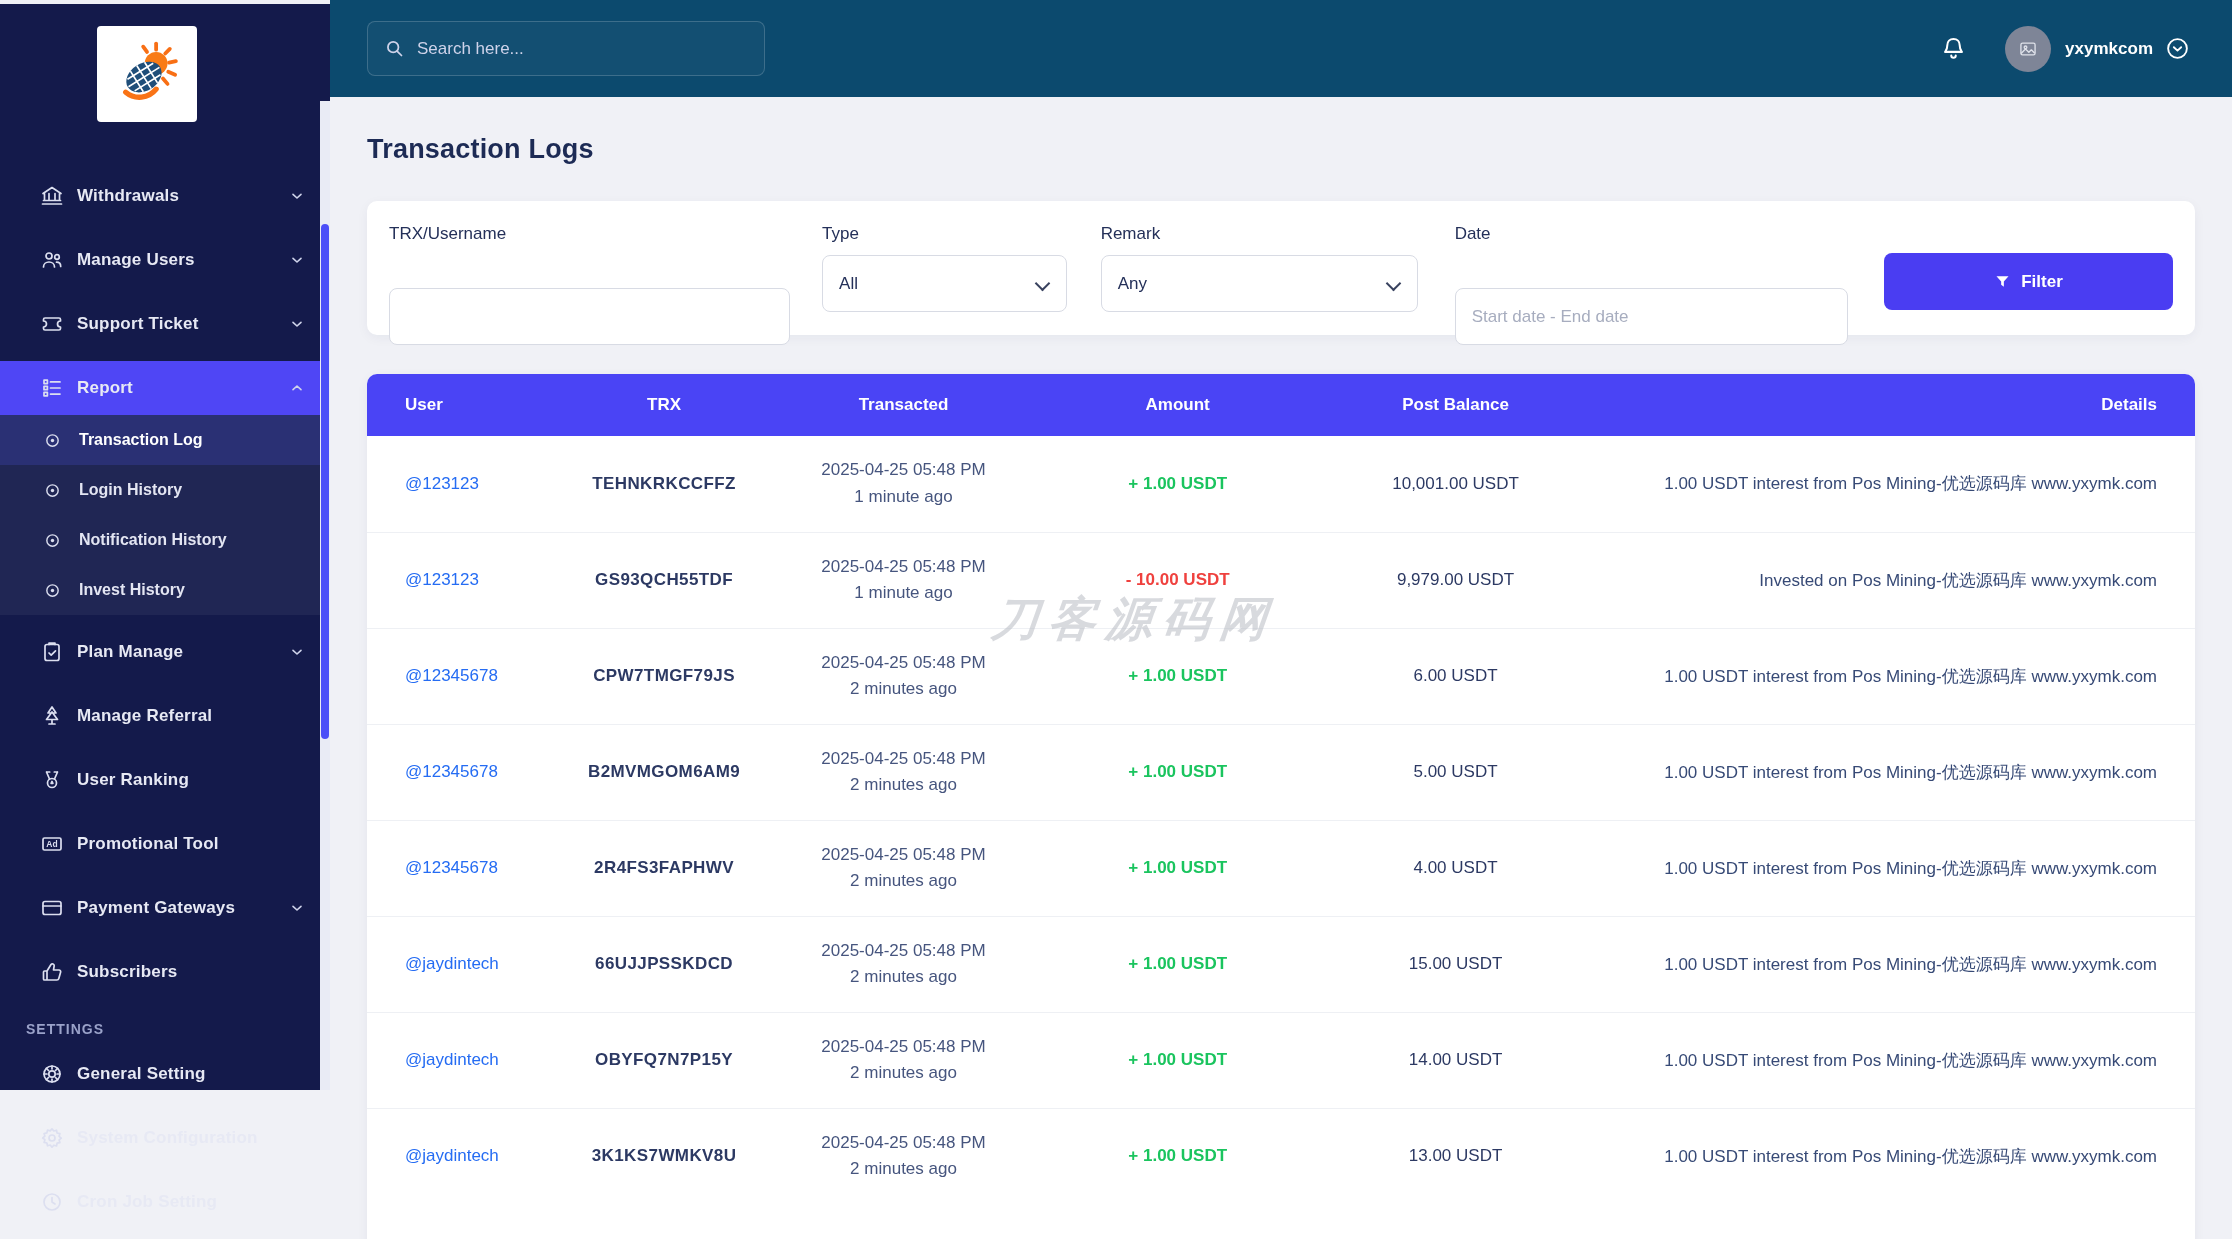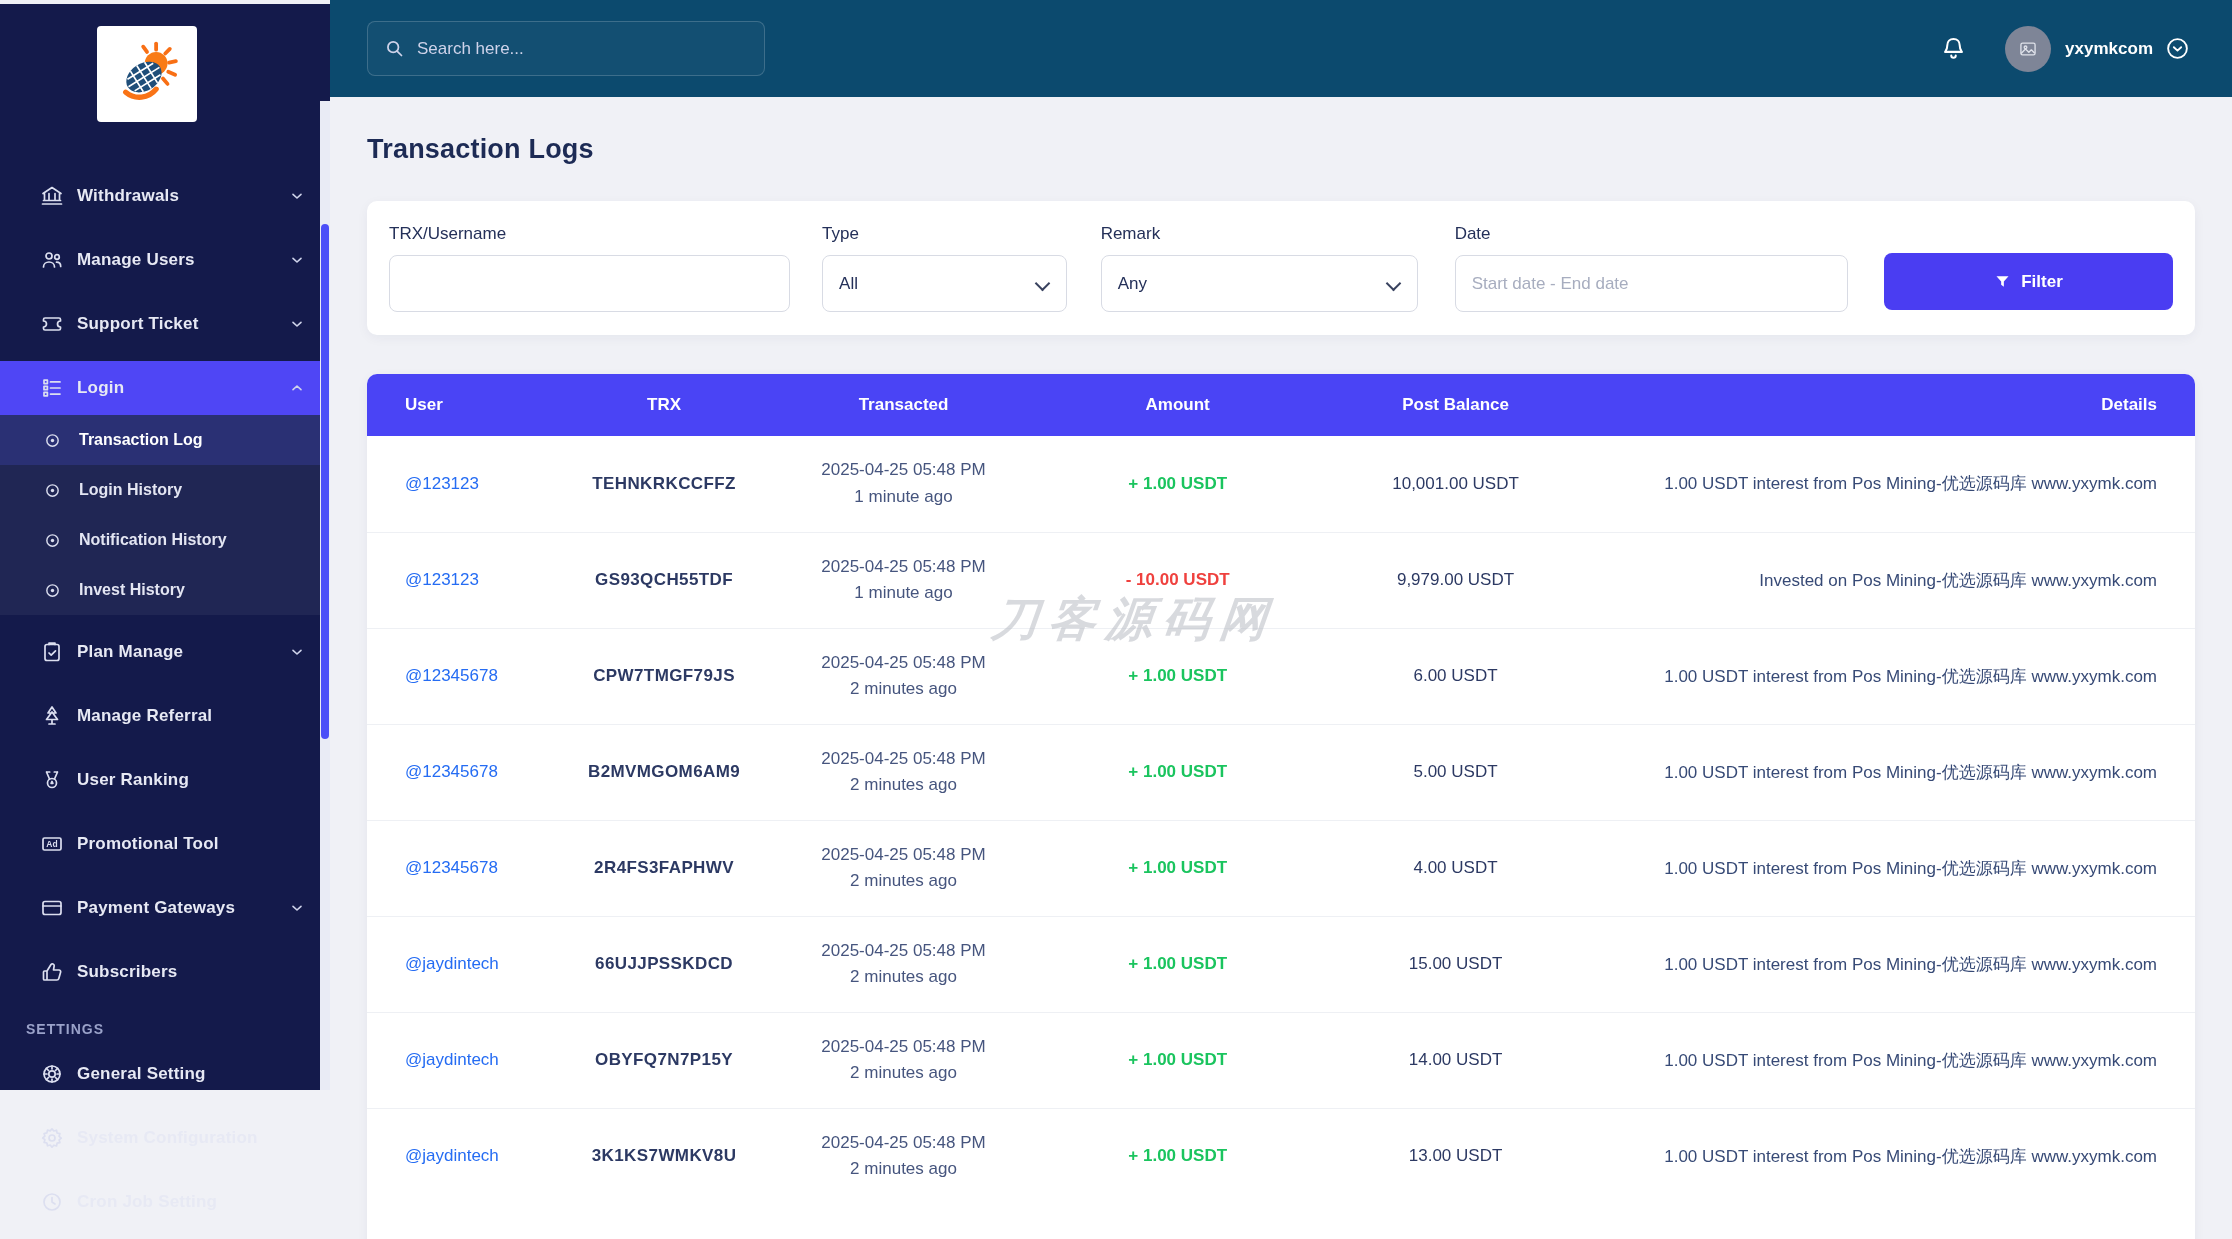--- a/index.html
+++ b/index.html
@@ -48,21 +48,21 @@
   .content { position:absolute; left:330px; top:97px; right:0; bottom:0; background:#f0f1f6; padding:0 37px; overflow:hidden; }
   .page-title { padding-top:37px; font-size:27px; font-weight:700; color:#1d2b55; letter-spacing:.2px; }
 
   .filter-card { margin-top:36px; height:134px; background:#ffffff; border-radius:10px;
                  box-shadow:0 3px 12px rgba(25,35,80,.05); display:flex; padding:0 22px; }
   .f-group { padding-top:23px; }
   .f-label { font-size:17px; font-weight:500; color:#243059; margin-bottom:11px; }
   .f-input, .select-box { height:57px; border:1px solid #d8dbe4; border-radius:8px; background:#fff;
                           font-size:17px; color:#243059; width:100%; padding:16px 16px;
                           font-family:"Liberation Sans", sans-serif; }
-  .f-input { outline:none; }
+  .f-input { outline:none;margin-top:33px; }
   .f-input::placeholder { color:#a7adbf; }
   .g-trx { width:415px; margin-right:32px; }
   .g-type { width:253px; margin-right:34px; }
   .g-remark { width:328px; margin-right:37px; }
   .g-date { width:407px; margin-right:36px; }
   .select-box { position:relative; display:flex; align-items:center; cursor:pointer; }
   .select-box::after { content:""; position:absolute; right:18px; top:22px; width:9px; height:9px;
                        border-right:2px solid #39425f; border-bottom:2px solid #39425f; transform:rotate(45deg); }
   .g-btn { margin-left:auto; padding-top:52px; }
   .filter-btn { width:289px; height:57px; background:#4a3df2; border:none; border-radius:8px; color:#ffffff;
@@ -167,21 +167,21 @@
 
       <div class="nav-item active">
         <span class="ico">
             <svg viewBox="0 0 24 24" fill="none" stroke="currentColor" stroke-width="1.7" stroke-linejoin="round">
               <rect x="4" y="4.2" width="3.4" height="3.4"></rect>
               <rect x="4" y="10.3" width="3.4" height="3.4"></rect>
               <rect x="4" y="16.4" width="3.4" height="3.4"></rect>
               <path d="M10.5 5.9 H20 M10.5 12 H20 M10.5 18.1 H20" stroke-linecap="round"></path>
             </svg>
           </span>
-        <span class="lbl">Login</span>
+        <span class="lbl">Report</span>
         <span class="chev">
             <svg viewBox="0 0 24 24" fill="none" stroke="currentColor" stroke-width="2.4" stroke-linecap="round" stroke-linejoin="round">
               <path d="M6 14.5 L12 9 L18 14.5"></path>
             </svg>
           </span>
       </div>
 
       <div class="submenu">
         <div class="sub-item active">
           <span class="ico">

